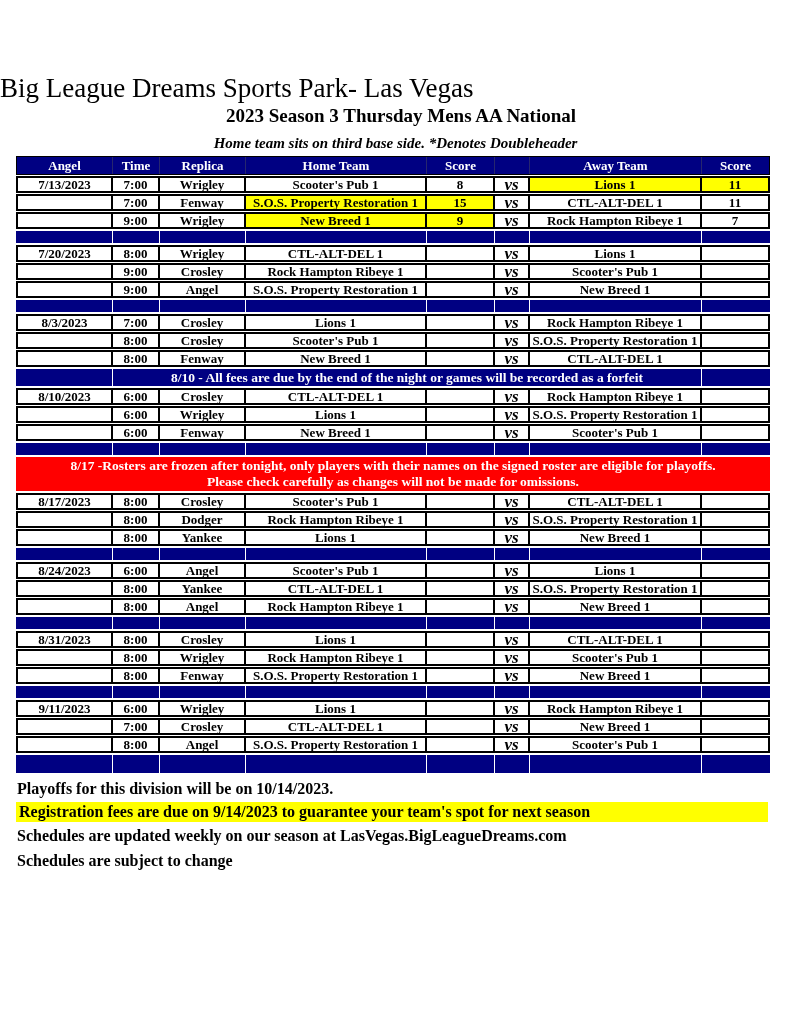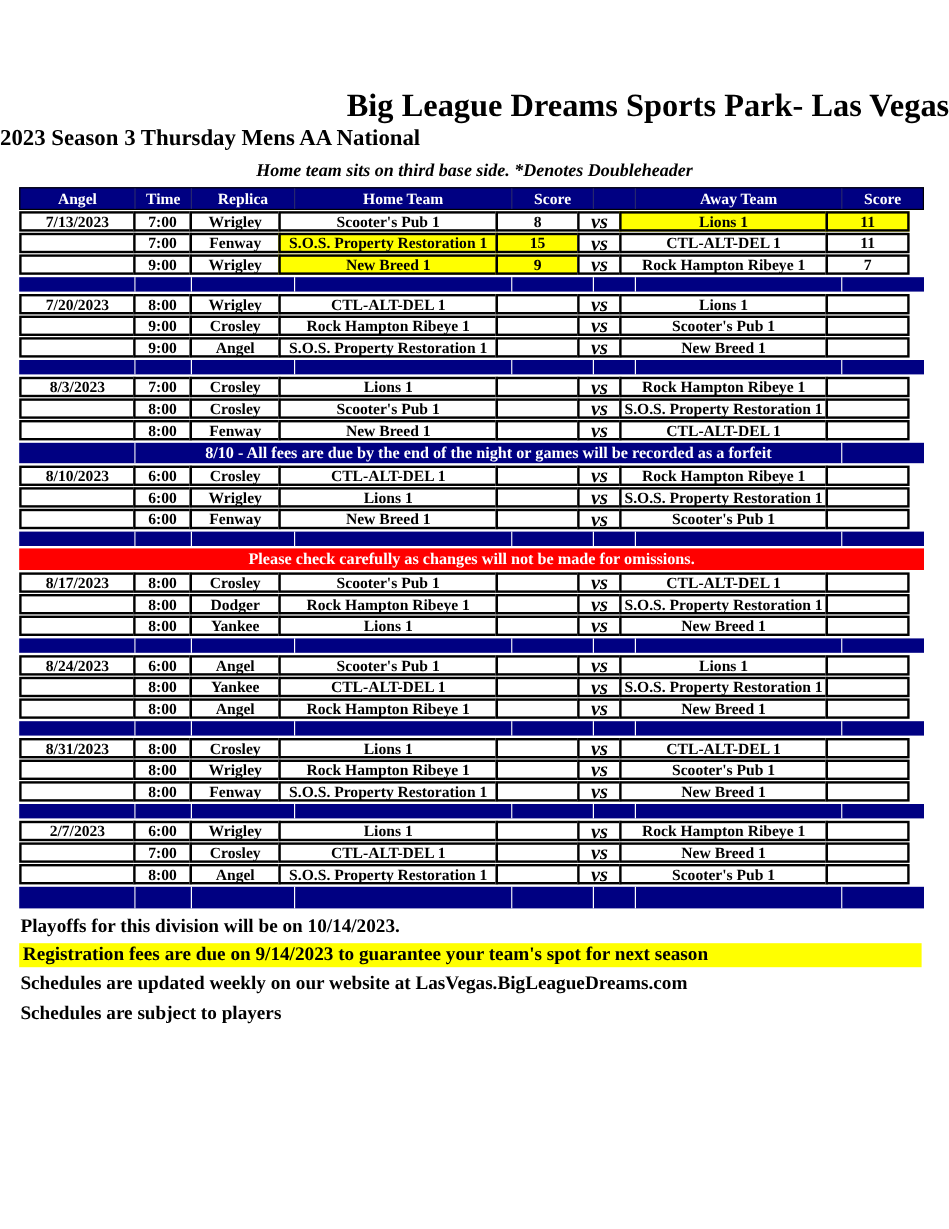--- a/index.html
+++ b/index.html
@@ -4,41 +4,41 @@
 <style>
   :root{
     --navy:#000082; --red:#ff0000; --yellow:#ffff00; --white:#ffffff; --ink:#000000;
   }
   *{margin:0;padding:0;box-sizing:border-box;}
   html,body{background:#fff;}
   body{
     width:791px;height:1024px;position:relative;overflow:hidden;
     font-family:"Liberation Serif","DejaVu Serif",serif;color:var(--ink);
   }
-  .title{margin-top:74px;text-align:right;font-size:27px;font-weight:bold;line-height:29px;}
-  .subtitle{text-align:left;font-size:19px;font-weight:bold;line-height:22px;margin-top:2px;}
+  .title{margin-top:74px;text-align:left;font-size:27px;font-weight:normal;line-height:29px;}
+  .subtitle{text-align:center;font-size:19px;font-weight:bold;line-height:22px;margin-top:2px;margin-left:11px;}
   .note{text-align:center;font-size:15px;font-weight:bold;font-style:italic;line-height:16px;margin-top:8px;margin-bottom:5px;}
 
   .tbl{margin-left:16px;width:754px;}
 
   
   .hdr-row{display:flex;width:754px;height:19px;background:var(--navy);border:1px solid #000;margin-bottom:1px;}
   .hcell{color:#fff;font-size:13px;font-weight:bold;display:flex;align-items:center;justify-content:center;border-right:1px solid #26266e;white-space:nowrap;}
   .h0{width:96px}.h1{width:47px}.h2{width:86px}.h3{width:181px}.h4{width:68px}.h5{width:35px}.h6{width:172px}.h7{width:67px;border-right:none}
 
   
   .game-row{display:flex;margin-bottom:1px;}
   .game-row .cell{
     border:2px solid #000;height:17px;background:#fff;
     display:flex;align-items:center;justify-content:center;
     font-size:13px;font-weight:bold;white-space:nowrap;overflow:visible;
   }
   .c0{width:97px}
   .c1{width:49px;margin-left:-2px}
-  .c2{width:76px;margin-left:-2px}
+  .c2{width:88px;margin-left:-2px}
   .c3{width:183px;margin-left:-2px}
   .c4{width:70px;margin-left:-2px}
   .c5{width:37px;margin-left:-2px}
   .c6{width:174px;margin-left:-2px}
   .c7{width:70px;margin-left:-2px}
   .cell.win{background:var(--yellow);}
   .cell.vs{font-style:italic;font-size:17px;}
 
   
   .sep-row{display:flex;height:12px;margin:2px 0;}
@@ -229,20 +229,21 @@
       <div class="sep-cell" style="width: 97px;"></div>
       <div class="sep-cell" style="width: 47px;"></div>
       <div class="sep-cell" style="width: 86px;"></div>
       <div class="sep-cell" style="width: 181px;"></div>
       <div class="sep-cell" style="width: 68px;"></div>
       <div class="sep-cell" style="width: 35px;"></div>
       <div class="sep-cell" style="width: 172px;"></div>
       <div class="sep-cell last" style="width: 68px;"></div>
     </div>
     <div class="red-row">
+      <div>8/17 -Rosters are frozen after tonight, only players with their names on the signed roster are eligible for playoffs.</div>
       <div>Please check carefully as changes will not be made for omissions.</div>
     </div>
     <div class="game-row">
       <div class="cell c0">8/17/2023</div>
       <div class="cell c1">8:00</div>
       <div class="cell c2">Crosley</div>
       <div class="cell c3">Scooter's Pub 1</div>
       <div class="cell c4"></div>
       <div class="cell c5 vs">vs</div>
       <div class="cell c6">CTL-ALT-DEL 1</div>
@@ -352,21 +353,21 @@
       <div class="sep-cell" style="width: 97px;"></div>
       <div class="sep-cell" style="width: 47px;"></div>
       <div class="sep-cell" style="width: 86px;"></div>
       <div class="sep-cell" style="width: 181px;"></div>
       <div class="sep-cell" style="width: 68px;"></div>
       <div class="sep-cell" style="width: 35px;"></div>
       <div class="sep-cell" style="width: 172px;"></div>
       <div class="sep-cell last" style="width: 68px;"></div>
     </div>
     <div class="game-row">
-      <div class="cell c0">2/7/2023</div>
+      <div class="cell c0">9/11/2023</div>
       <div class="cell c1">6:00</div>
       <div class="cell c2">Wrigley</div>
       <div class="cell c3">Lions 1</div>
       <div class="cell c4"></div>
       <div class="cell c5 vs">vs</div>
       <div class="cell c6">Rock Hampton Ribeye 1</div>
       <div class="cell c7"></div>
     </div>
     <div class="game-row">
       <div class="cell c0"></div>
@@ -395,14 +396,14 @@
       <div class="sep-cell" style="width: 181px;"></div>
       <div class="sep-cell" style="width: 68px;"></div>
       <div class="sep-cell" style="width: 35px;"></div>
       <div class="sep-cell" style="width: 172px;"></div>
       <div class="sep-cell last" style="width: 68px;"></div>
     </div>
   </div>
 
 <div class="f-playoffs">Playoffs for this division will be on 10/14/2023.</div>
 <div class="f-reg">Registration fees are due on 9/14/2023 to guarantee your team's spot for next season</div>
-<div class="f-web">Schedules are updated weekly on our website at LasVegas.BigLeagueDreams.com</div>
-<div class="f-change">Schedules are subject to players</div>
+<div class="f-web">Schedules are updated weekly on our season at LasVegas.BigLeagueDreams.com</div>
+<div class="f-change">Schedules are subject to change</div>
 
 </body></html>

